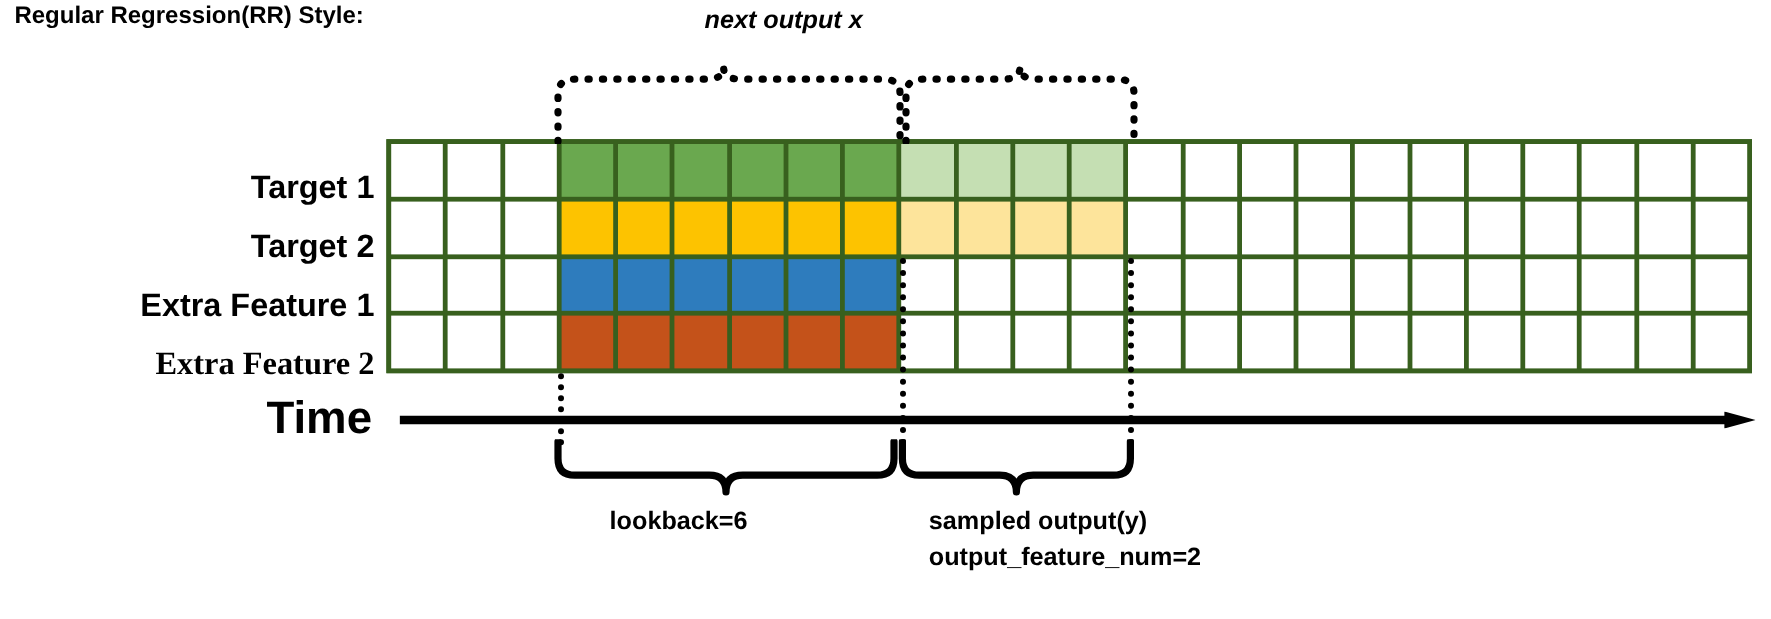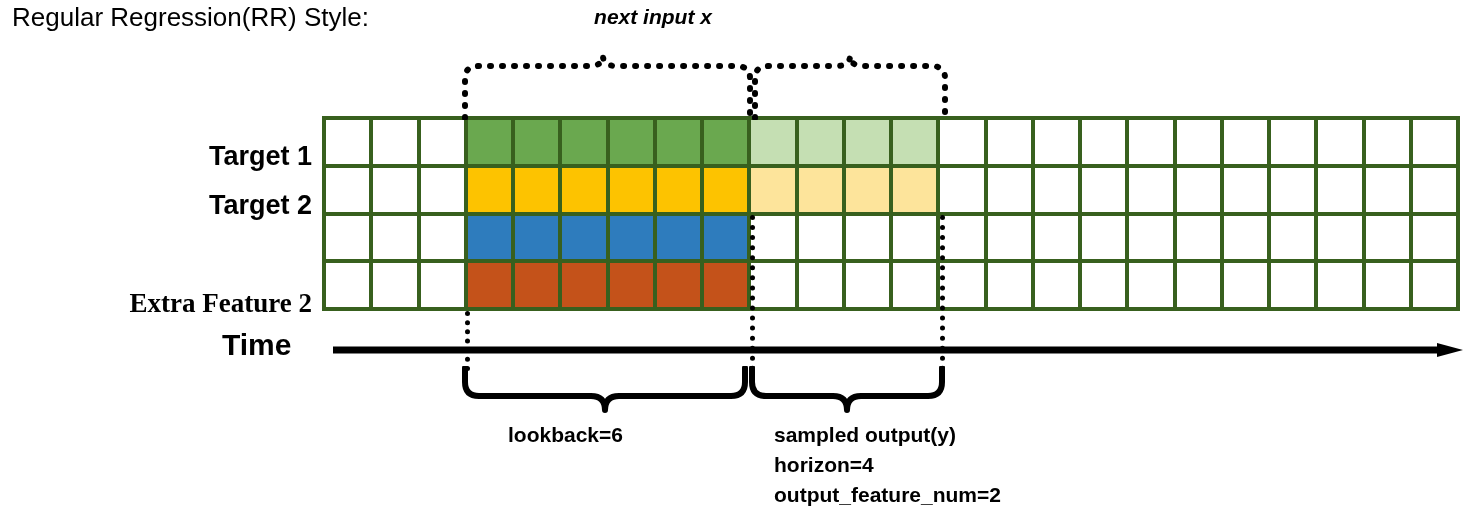--- a/index.html
+++ b/index.html
@@ -17,22 +17,22 @@
     height: 516px;
     overflow: hidden;
     background: #ffffff;
   }
 
   
   #title {
     position: absolute;
     left: 12px;
     top: 2px;
-    font-size: 26px;
-    font-weight: normal;
+    font-size: 20px;
+    font-weight: bold;
     letter-spacing: 0px;
     white-space: nowrap;
     text-align: center;
   }
 
   
   .row-label {
     position: absolute;
     right: 0;
     width: 310px;
@@ -68,21 +68,21 @@
   }
   #grid .cell {
     background: #ffffff;
   }
 
   
   #time-label {
     position: absolute;
     left: 222px;
     top: 328px;
-    font-size: 30px;
+    font-size: 38px;
     font-weight: bold;
     white-space: nowrap;
   }
   #time-axis {
     position: absolute;
     left: 333px;
     top: 343px;
     width: 1130px;
     height: 14px;
   }
@@ -121,20 +121,21 @@
 </head>
 <body>
 
 <div id="stage">
 
   <div id="title">Regular Regression(RR) Style:</div>
 
   <div id="row-labels">
     <div class="row-label" style="top:11px;">Target 1</div>
     <div class="row-label" style="top:60px;">Target 2</div>
+    <div class="row-label" style="top:109px;">Extra Feature 1</div>
     <div class="row-label" style="top:158px;font-family:Liberation Serif, serif;">Extra Feature 2</div>
   </div>
 
   <div id="grid">
       <div class="cell" style="background: rgb(255, 255, 255);"></div>
       <div class="cell" style="background: rgb(255, 255, 255);"></div>
       <div class="cell" style="background: rgb(255, 255, 255);"></div>
       <div class="cell" style="background: rgb(106, 168, 79);"></div>
       <div class="cell" style="background: rgb(106, 168, 79);"></div>
       <div class="cell" style="background: rgb(106, 168, 79);"></div>
@@ -230,21 +231,21 @@
       <div class="cell" style="background: rgb(255, 255, 255);"></div>
     </div>
 
   <svg class="brace-svg" style="left:455px; top:48px; width:510px; height:72px;" viewBox="0 0 510 72">
 
     <path d="M 10 70 L 10 30 Q 10 18 24 18 L 134 18 Q 148 18 148 8 Q 148 18 162 18 L 281 18 Q 295 18 295 30 L 295 70" fill="none" stroke="#000000" stroke-width="6" stroke-linecap="round" stroke-dasharray="1 11"></path>
 
     <path d="M 300 70 L 300 30 Q 300 18 314 18 L 381 18 Q 395 18 395 8 Q 395 18 409 18 L 476 18 Q 490 18 490 30 L 490 70" fill="none" stroke="#000000" stroke-width="6" stroke-linecap="round" stroke-dasharray="1 11"></path>
   </svg>
 
-  <div class="top-label" style="left:533px; top:5px; width:240px;">next input x</div>
+  <div class="top-label" style="left:533px; top:5px; width:240px;">next output x</div>
 
   <div class="vdash" style="left:465px; top:311px; height:60px;"></div>
   <div class="vdash" style="left:750px; top:215px; height:156px;"></div>
   <div class="vdash" style="left:940px; top:215px; height:156px;"></div>
 
   <div id="time-label">Time</div>
   <svg id="time-axis" viewBox="0 0 1130 14">
     <line x1="0" y1="7" x2="1108" y2="7" stroke="#000000" stroke-width="7"></line>
     <polygon points="1104,0 1130,7 1104,14" fill="#000000"></polygon>
   </svg>
@@ -254,17 +255,16 @@
     <path d="M 10 2 L 10 16 Q 10 30 24 30 L 136 30 Q 150 30 150 44 Q 150 30 164 30 L 276 30 Q 290 30 290 16 L 290 2" fill="none" stroke="#000000" stroke-width="6" stroke-linecap="round" stroke-linejoin="round"></path>
 
     <path d="M 297 2 L 297 16 Q 297 30 311 30 L 378 30 Q 392 30 392 44 Q 392 30 406 30 L 473 30 Q 487 30 487 16 L 487 2" fill="none" stroke="#000000" stroke-width="6" stroke-linecap="round" stroke-linejoin="round"></path>
   </svg>
 
   <div class="annot" style="left:508px;">
     <div>lookback=6</div>
   </div>
   <div class="annot" style="left:774px;">
     <div>sampled output(y)</div>
-    <div>horizon=4</div>
     <div>output_feature_num=2</div>
   </div>
 
 </div>
 
 </body></html>

